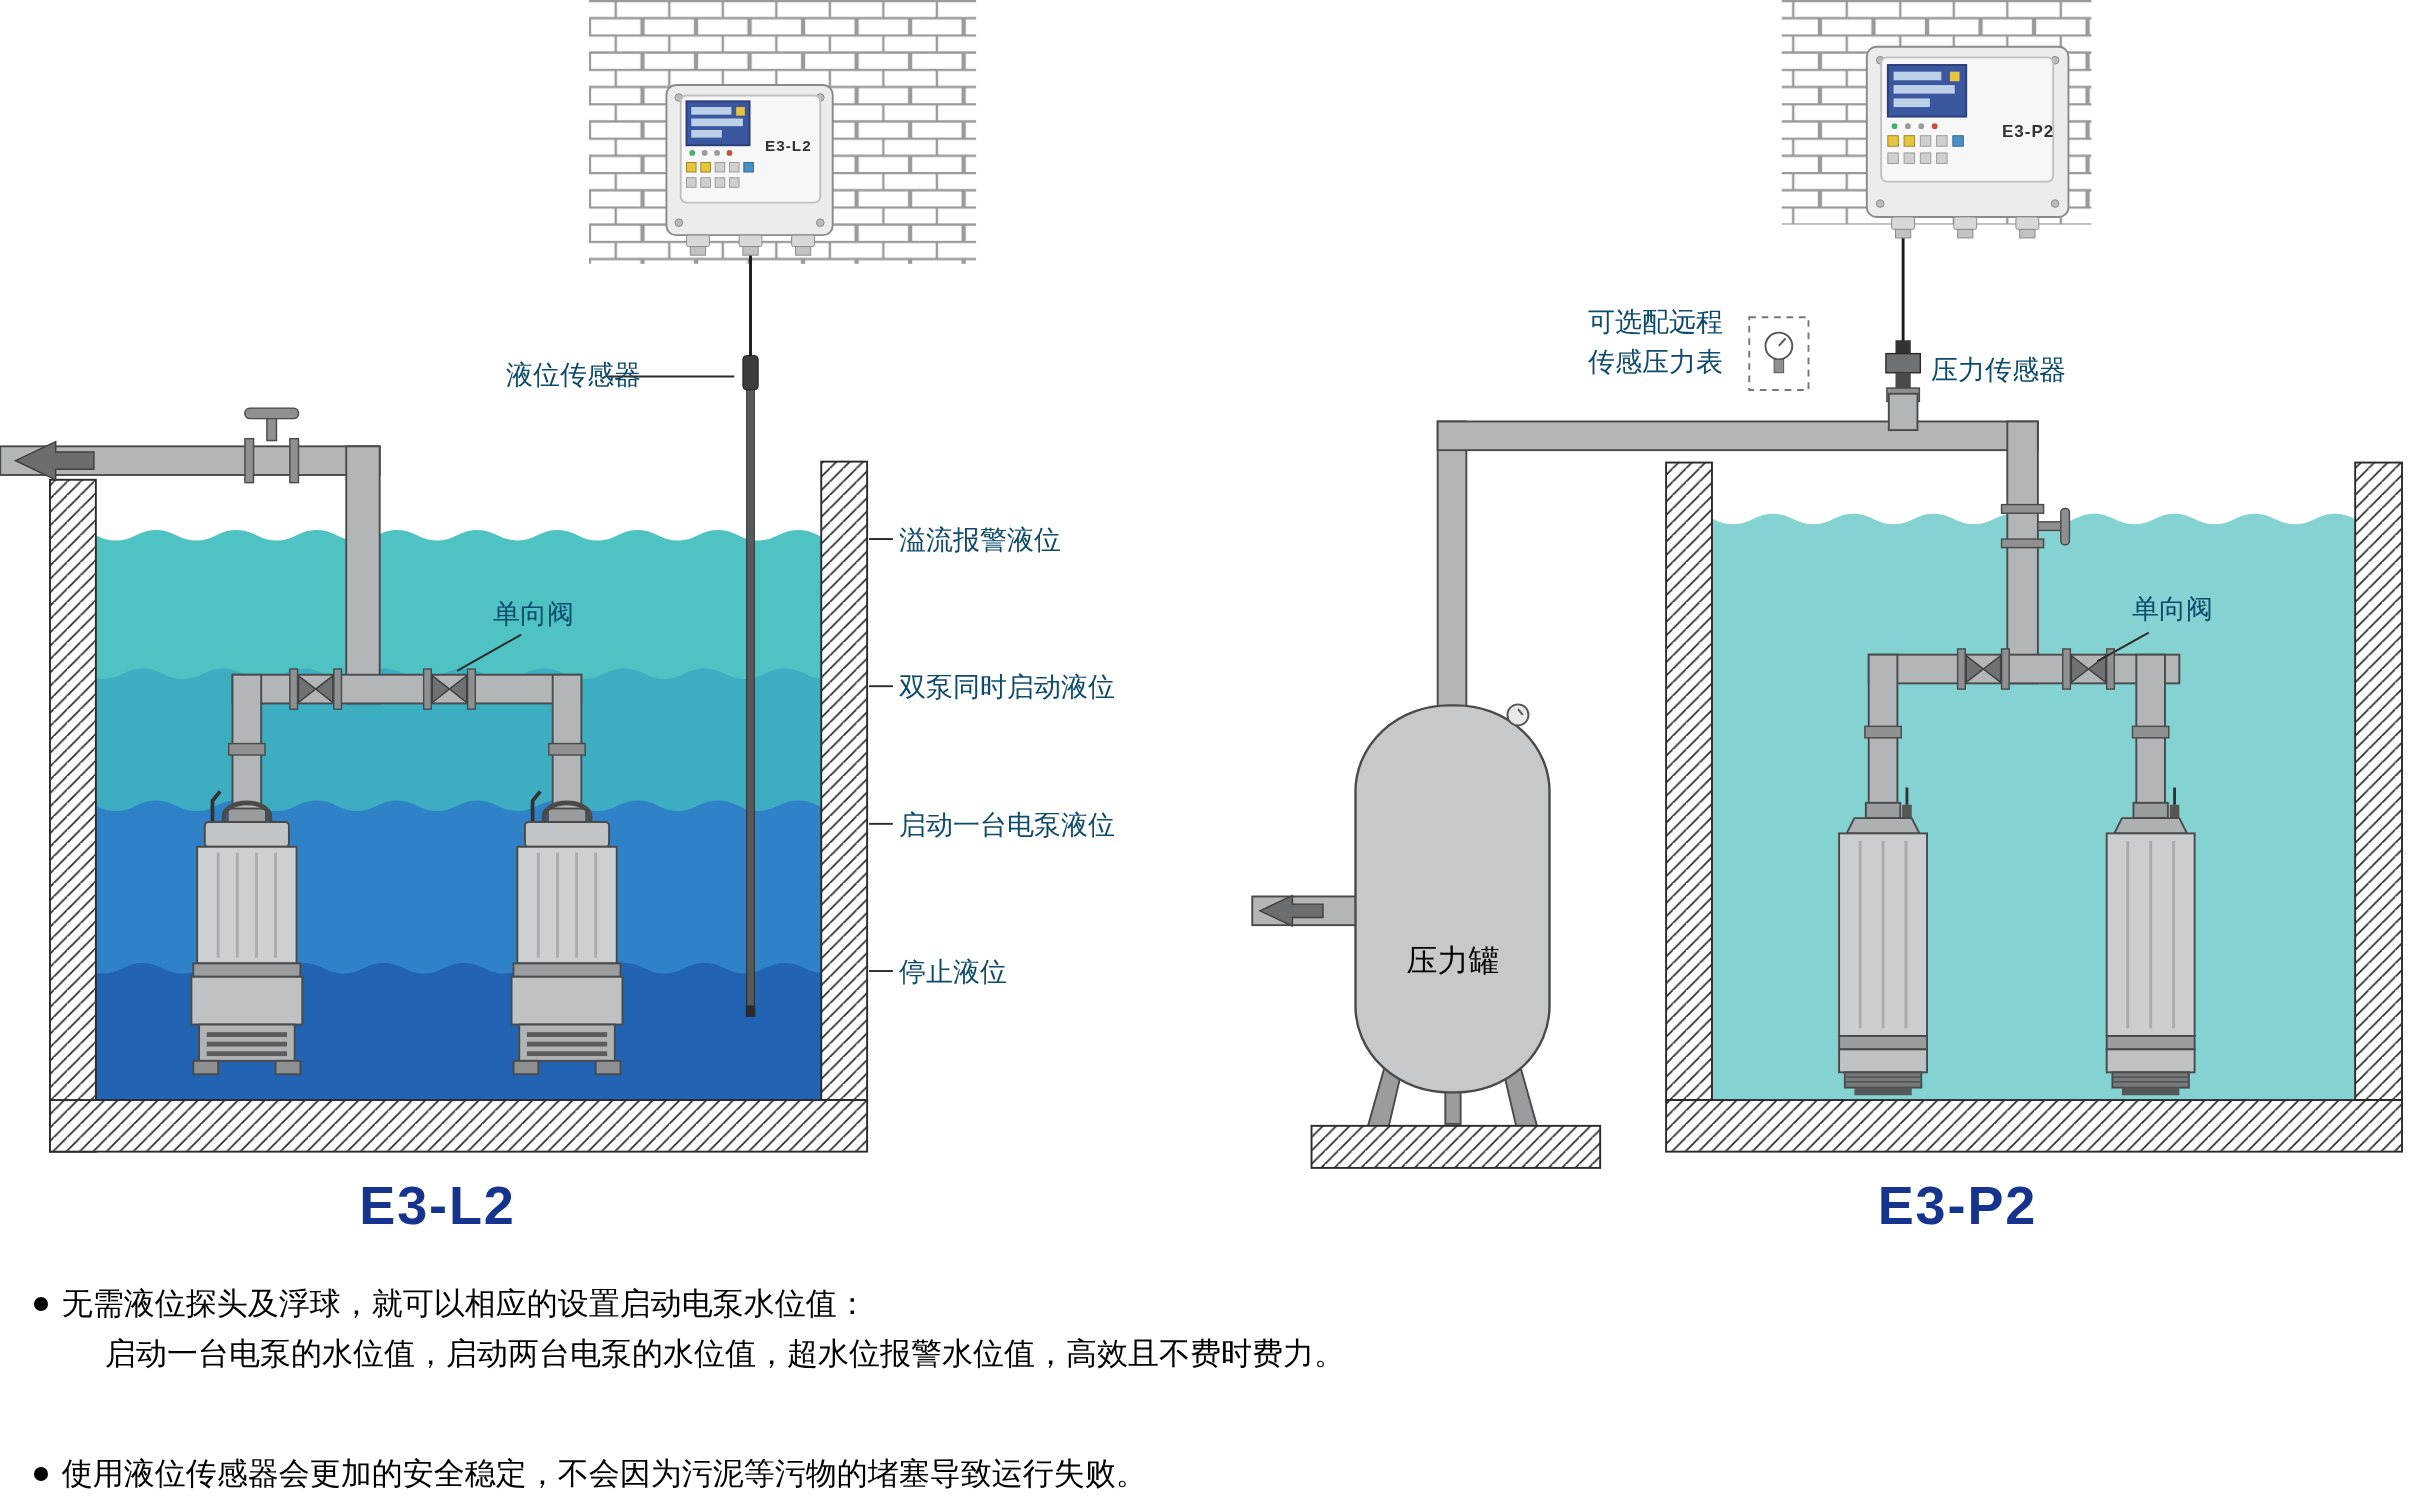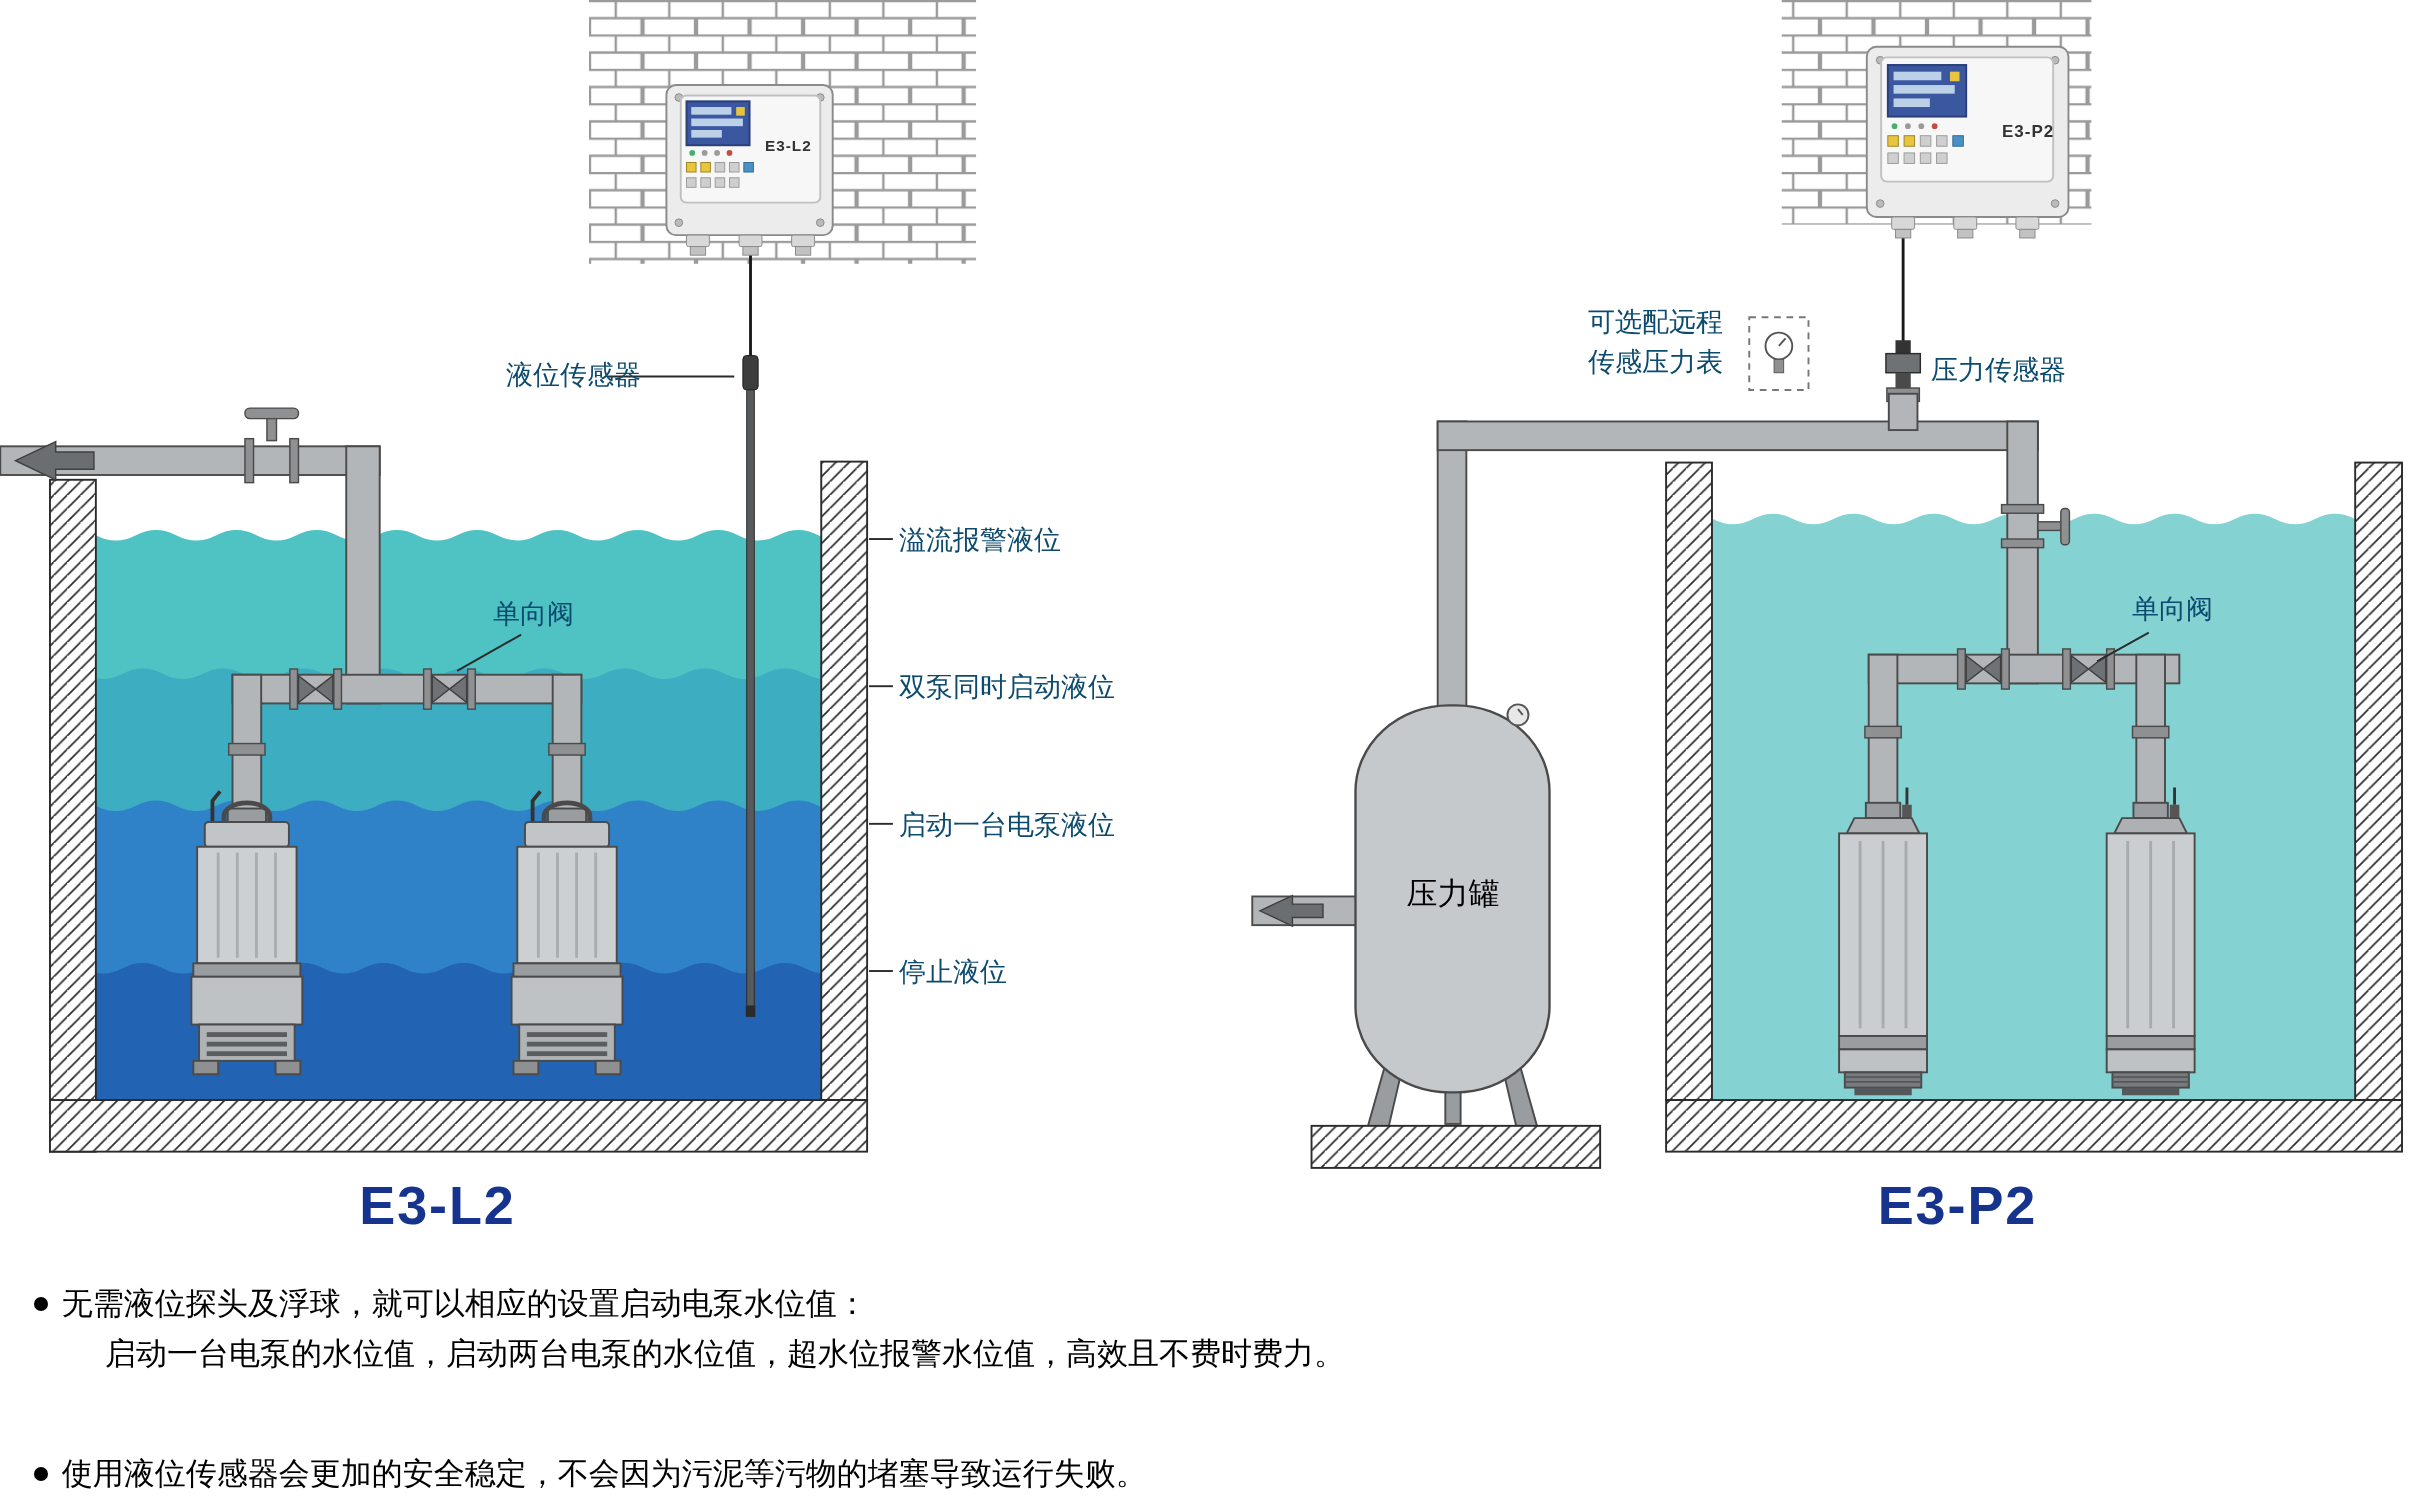--- a/index.html
+++ b/index.html
@@ -277,21 +277,21 @@
 <div class="lbl" style="left:899px;top:809px;">启动一台电泵液位</div>
 <div class="lbl" style="left:899px;top:956px;">停止液位</div>
 <div class="lbl" style="left:493px;top:598px;">单向阀</div>
 <div class="lbl-sm" style="left:765px;top:137px;">E3-L2</div>
 <div class="title" style="left:313px;top:1174px;">E3-L2</div>
 
 <div class="lbl right-align" style="left:1560px;top:306px;">可选配远程</div>
 <div class="lbl right-align" style="left:1560px;top:346px;">传感压力表</div>
 <div class="lbl" style="left:1931px;top:354px;">压力传感器</div>
 <div class="lbl" style="left:2132px;top:593px;">单向阀</div>
-<div class="tank-lbl" style="left:1386px;top:873px;">压力罐</div>
+<div class="tank-lbl" style="left:1386px;top:940px;">压力罐</div>
 <div class="lbl-sm" style="left:2002px;top:122px;font-size:17px;">E3-P2</div>
 <div class="title" style="left:1833px;top:1174px;">E3-P2</div>
 
 <div class="note-line" style="left:34px;top:1283px;">
   <span class="bullet"></span>
   <span>无需液位探头及浮球，就可以相应的设置启动电泵水位值：</span>
 </div>
 <div class="note-line" style="left:69px;top:1333px;margin-left:36px;">
   <span>启动一台电泵的水位值，启动两台电泵的水位值，超水位报警水位值，高效且不费时费力。</span>
 </div>

